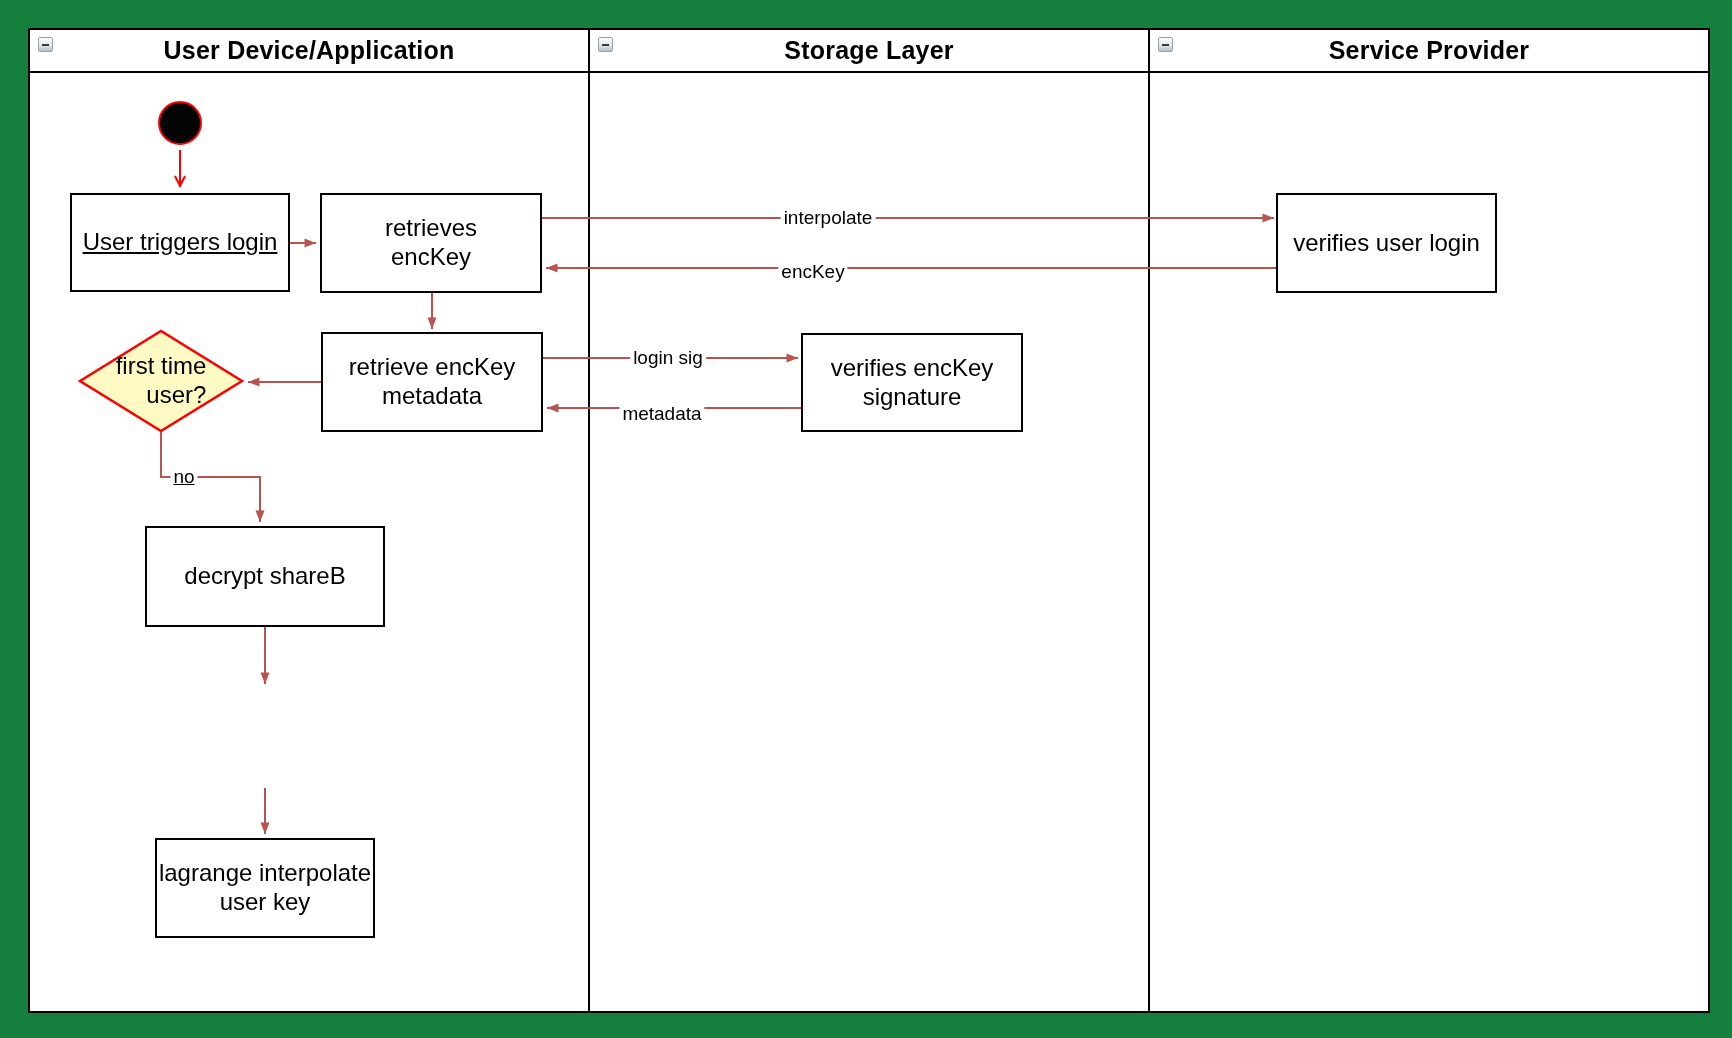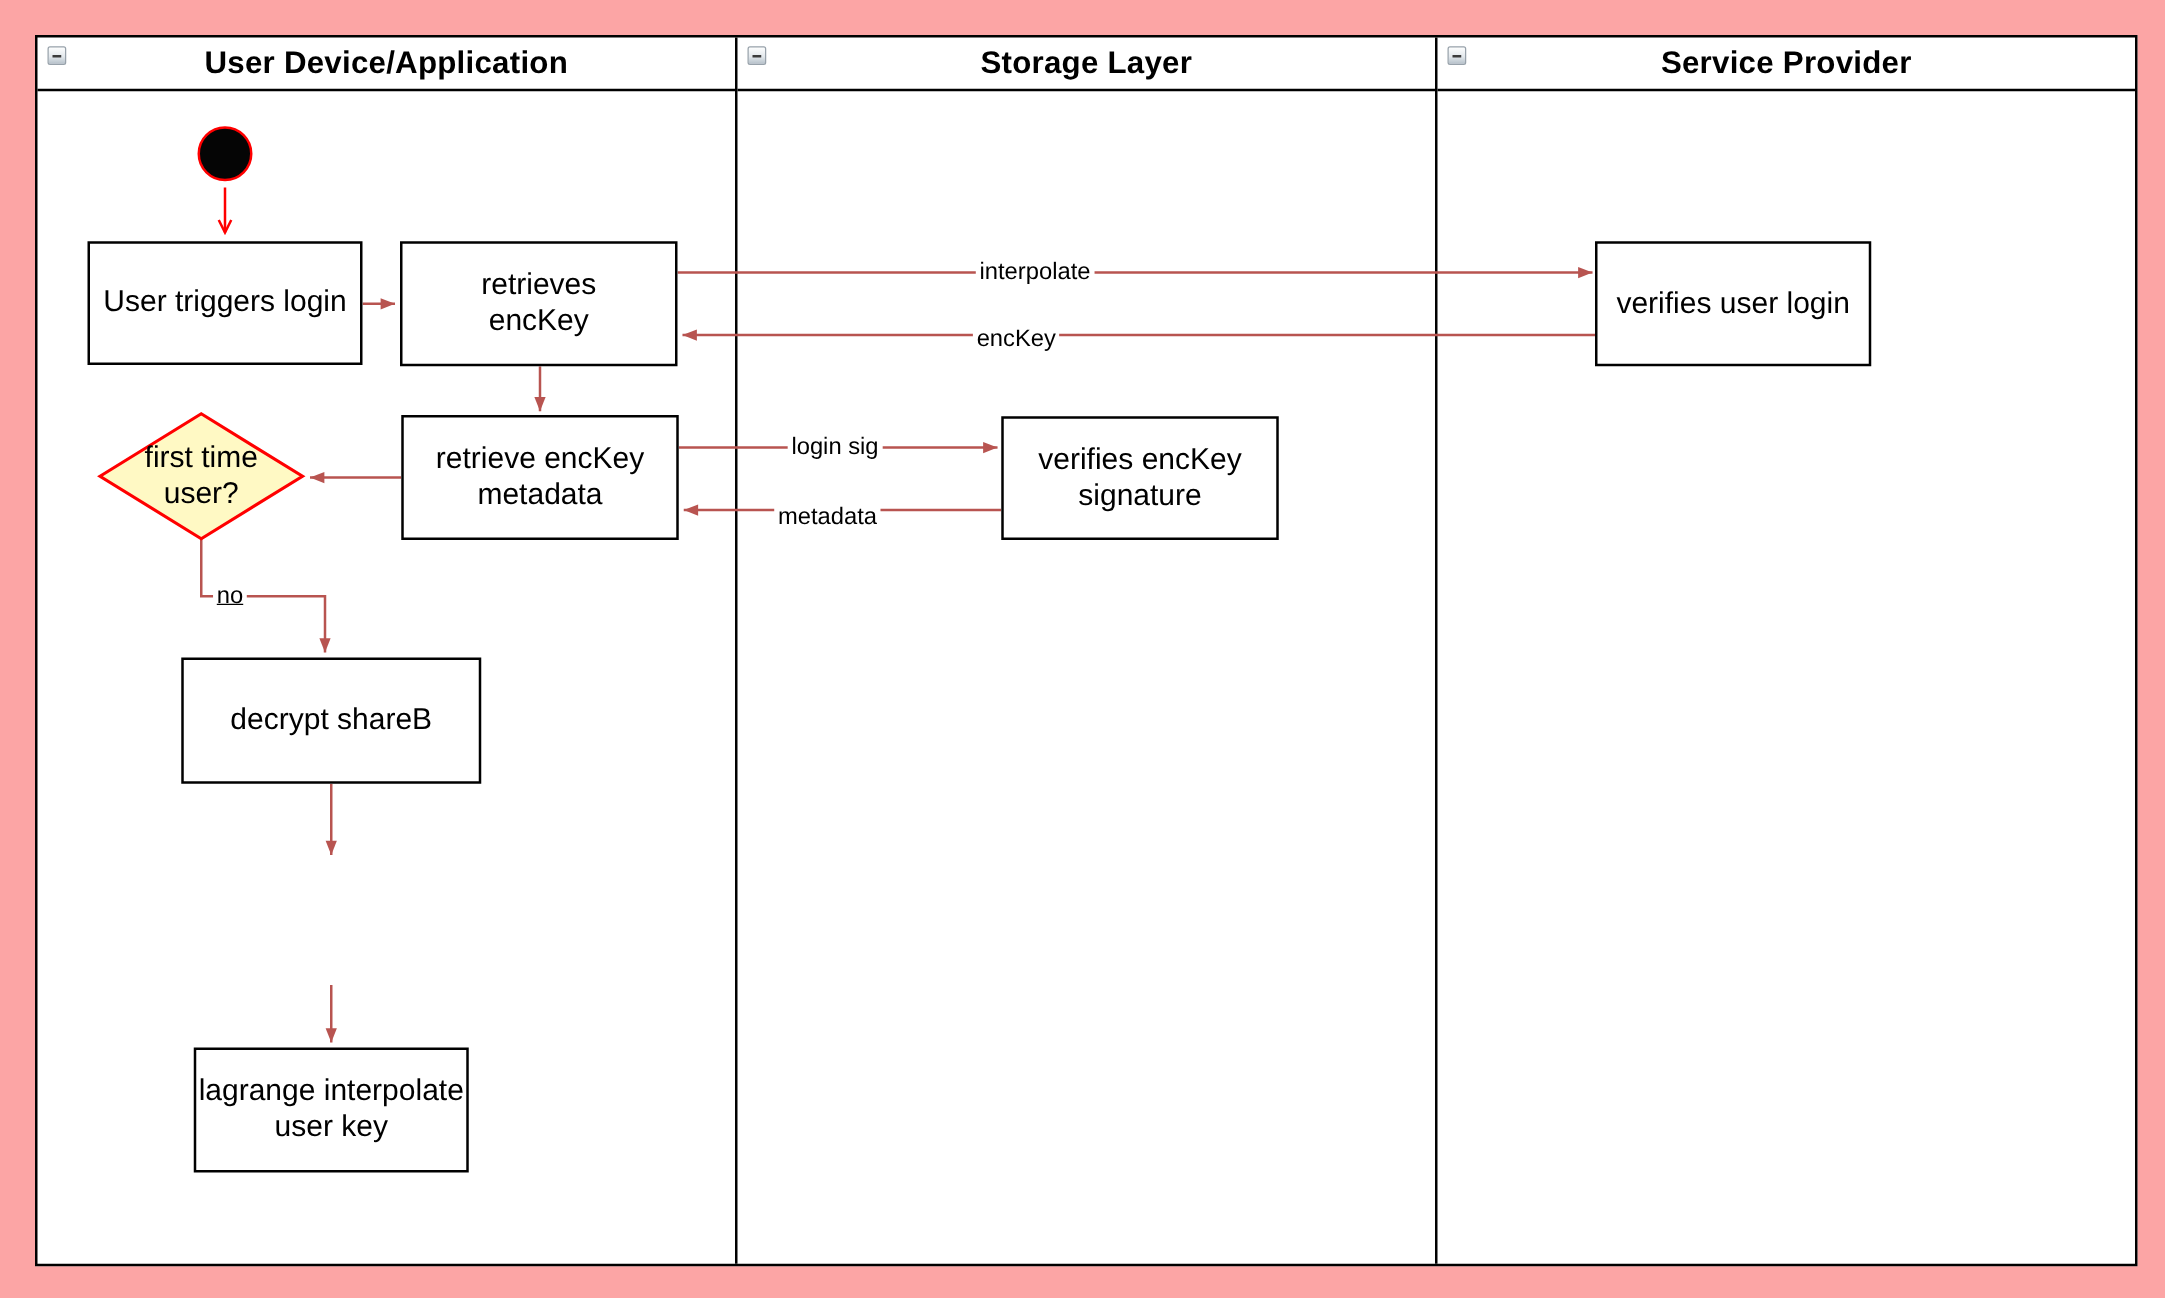--- a/index.html
+++ b/index.html
@@ -1,17 +1,17 @@
 <!DOCTYPE html>
 <html><head>
 <meta charset="utf-8">
 <style>
   html,body{margin:0;padding:0;background:#ffffff;}
   .canvas{
-    position:relative;width:1732px;height:1038px;background:#fca5a5;overflow:hidden;
+    position:relative;width:1732px;height:1038px;background:#15803d;overflow:hidden;
     font-family:"Liberation Sans","DejaVu Sans",sans-serif;color:#000;
   }
   
   .pool{
     position:absolute;left:28px;top:28px;width:1682px;height:985px;
     border:2px solid #000;box-sizing:border-box;display:flex;background:#fff;
   }
   .lane{box-sizing:border-box;height:100%;}
   .lane.l1,.lane.l2{width:560px;border-right:2px solid #000;}
   .lane.l3{flex:1;}
@@ -35,21 +35,21 @@
     border:2px solid #000;background:#fff;
     display:flex;align-items:center;justify-content:center;text-align:center;
   }
   .box .lbl{font-size:24px;line-height:1.2;white-space:pre-line;}
   .start-node{
     left:158px;top:101px;width:44px;height:44px;border-radius:50%;
     background:#050505;border:2.5px solid #FF0000;
   }
   .diamond-label{
     position:absolute;left:161px;top:381px;transform:translate(-50%,-50%);
-    font-size:24px;line-height:1.2;white-space:pre-line;text-align:center;
+    font-size:24px;line-height:1.2;white-space:pre-line;text-align:right;
   }
   
   .edge-label{
     position:absolute;transform:translate(-50%,-50%);
     background:#ffffff;padding:0 3px;font-size:19px;white-space:nowrap;
   }
 </style>
 </head>
 <body>
 
@@ -112,21 +112,21 @@
 
     <line x1="265" y1="627" x2="265" y2="684" stroke="#B85450" stroke-width="2" marker-end="url(#mArrow)"></line>
 
     <line x1="265" y1="788" x2="265" y2="834" stroke="#B85450" stroke-width="2" marker-end="url(#mArrow)"></line>
 
     <polygon points="80,381 161,331 242,381 161,431" fill="#FFF9C4" stroke="#FF0000" stroke-width="2.5"></polygon>
   </svg>
 
   <div class="node start-node"></div>
 
-  <div class="node box" style="left:70px;top:193px;width:220px;height:99px;">
+  <div class="node box" style="left:70px;top:193px;width:220px;height:99px;text-decoration:underline;">
     <span class="lbl">User triggers login</span>
   </div>
 
   <div class="node box" style="left:320px;top:193px;width:222px;height:100px;">
     <span class="lbl">retrieves
 encKey</span>
   </div>
 
   <div class="node box" style="left:321px;top:332px;width:222px;height:100px;">
     <span class="lbl">retrieve encKey

